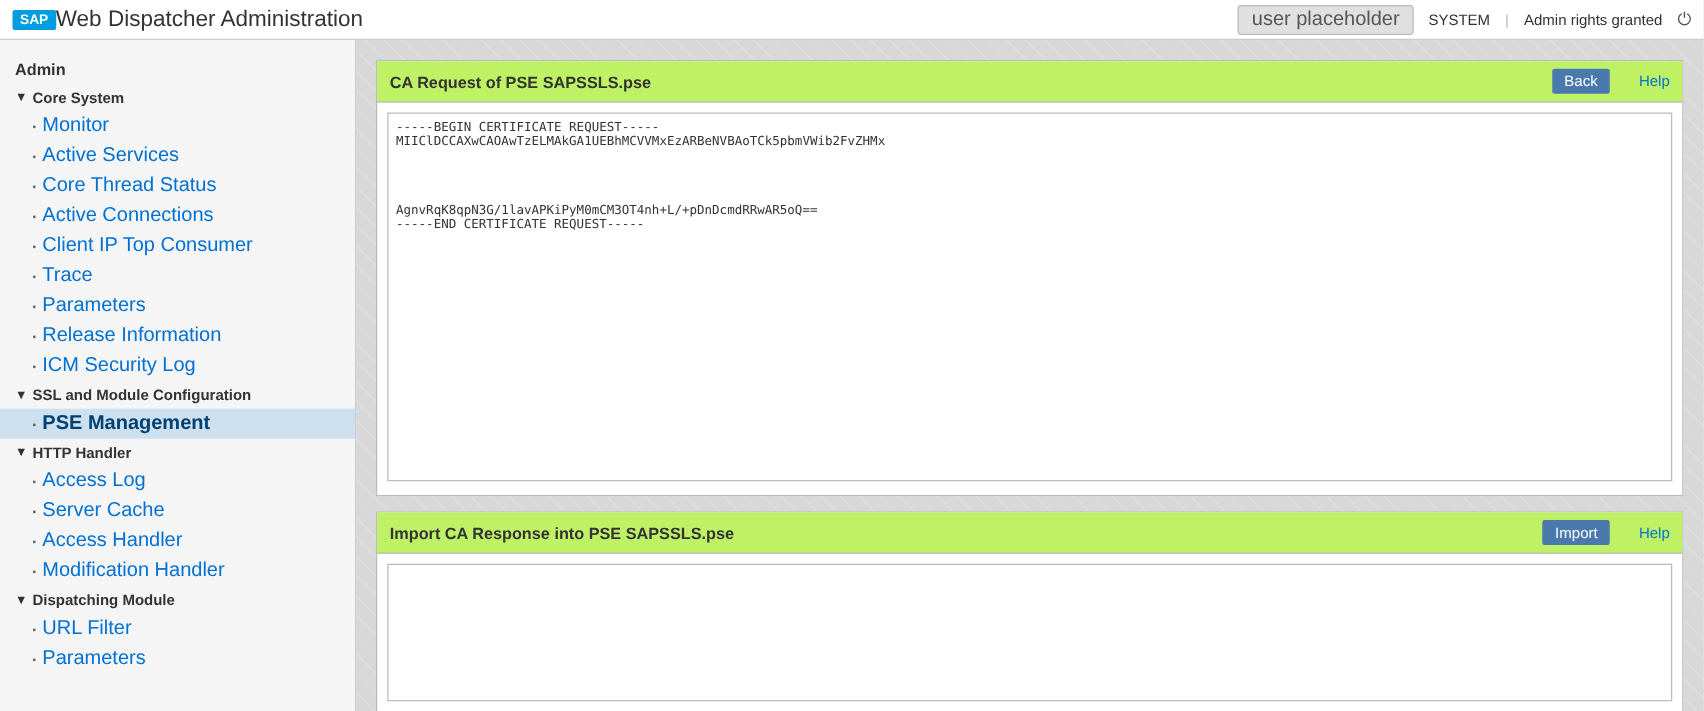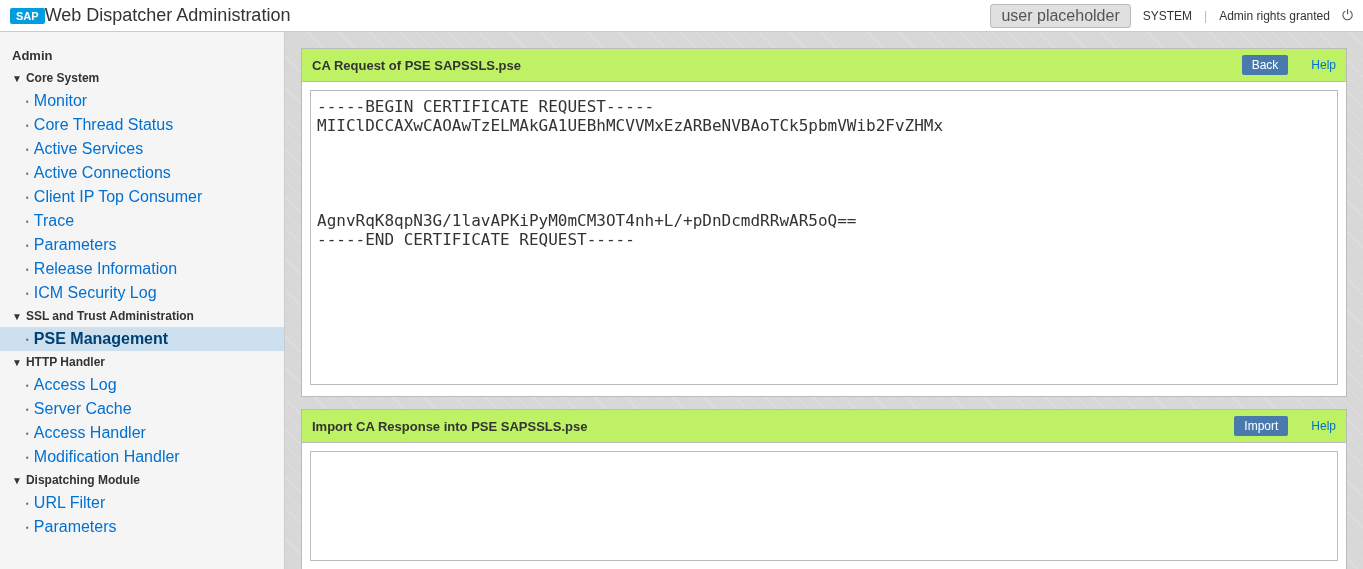--- a/index.html
+++ b/index.html
@@ -170,21 +170,21 @@
       cursor: pointer;
       text-decoration: none;
     }
     .panel-body {
       padding: 8px;
     }
     .cert-textarea {
       width: 100%;
       height: 295px;
       font-family: monospace;
-      font-size: 16px;
+      font-size: 10px;
       border: 1px solid #bbb;
       padding: 6px;
       resize: none;
       color: #333;
       background: #fff;
     }
     .import-textarea {
       width: 100%;
       height: 110px;
       font-family: monospace;
@@ -224,24 +224,24 @@
     <div class="menu-label">Admin</div>
 
     <div class="sidebar-section-header">
       <span class="arrow">▼</span>
       <span>Core System</span>
     </div>
     <div class="sidebar-item">
       <span>Monitor</span>
     </div>
     <div class="sidebar-item">
+      <span>Active Services</span>
+    </div>
+    <div class="sidebar-item">
       <span>Core Thread Status</span>
-    </div>
-    <div class="sidebar-item">
-      <span>Active Services</span>
     </div>
     <div class="sidebar-item">
       <span>Active Connections</span>
     </div>
     <div class="sidebar-item">
       <span>Client IP Top Consumer</span>
     </div>
     <div class="sidebar-item">
       <span>Trace</span>
     </div>
@@ -250,21 +250,21 @@
     </div>
     <div class="sidebar-item">
       <span>Release Information</span>
     </div>
     <div class="sidebar-item">
       <span>ICM Security Log</span>
     </div>
 
     <div class="sidebar-section-header">
       <span class="arrow">▼</span>
-      <span>SSL and Trust Administration</span>
+      <span>SSL and Module Configuration</span>
     </div>
     <div class="sidebar-item active">
       <span>PSE Management</span>
     </div>
 
     <div class="sidebar-section-header">
       <span class="arrow">▼</span>
       <span>HTTP Handler</span>
     </div>
     <div class="sidebar-item">

